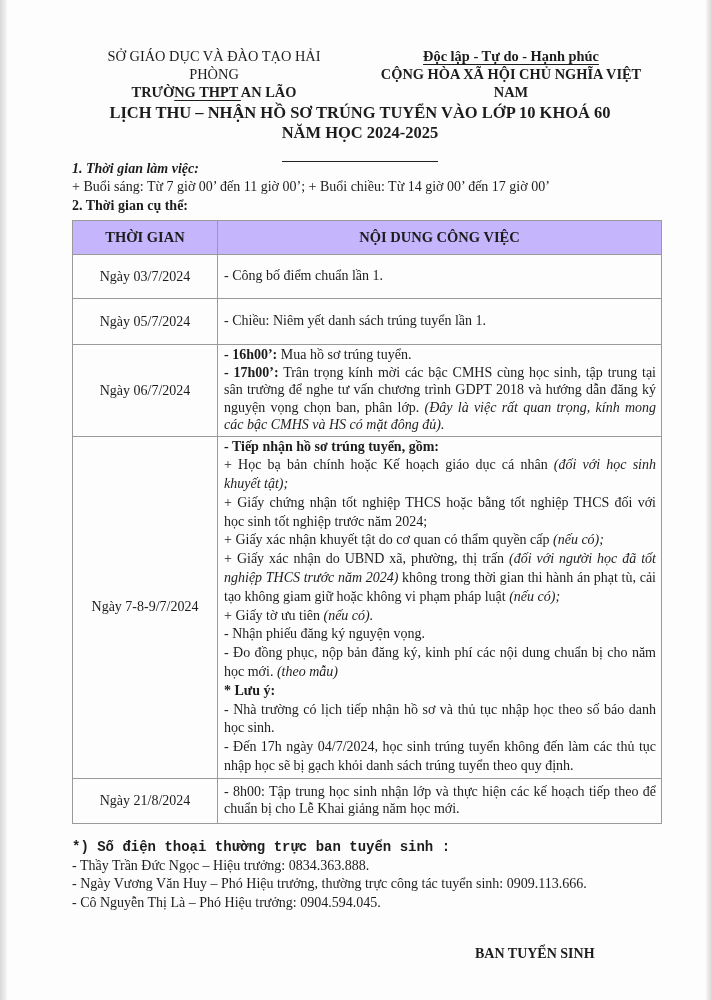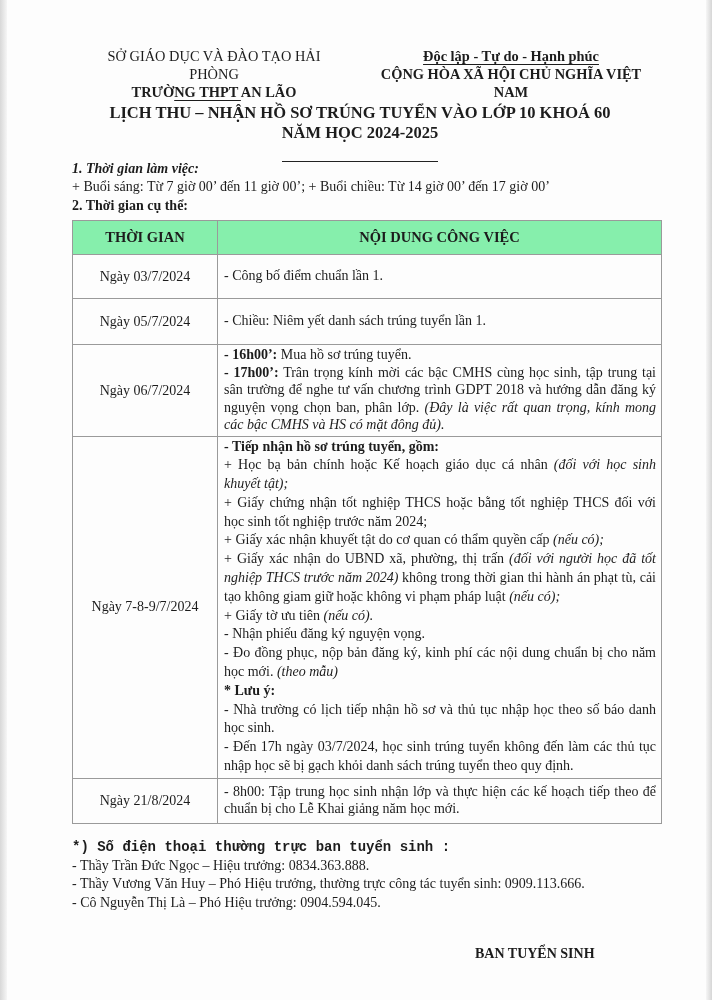--- a/index.html
+++ b/index.html
@@ -29,21 +29,21 @@
 
   .sec { position: absolute; left: 72px; font-size: 14px; line-height: 18px; }
   .sec.bold { font-weight: bold; }
   .s1 { top: 160px; font-style: italic; }
   .s1b { top: 178px; }
   .s2 { top: 197px; }
 
   table.sched { position: absolute; left: 72px; top: 220px; width: 590px;
     border-collapse: collapse; font-size: 14px; line-height: 17.5px; }
   table.sched td, table.sched th { border: 1px solid #9a9a9a; padding: 0; }
-  table.sched th { background: #86efac; height: 33px; font-weight: bold; font-size: 14.5px; }
+  table.sched th { background: #c4b5fd; height: 33px; font-weight: bold; font-size: 14.5px; }
   .c1 { width: 144px; text-align: center; vertical-align: middle; }
   .c2 { text-align: justify; padding: 1px 5px 2px 6px !important; vertical-align: middle; }
   .r1 td { height: 40px; }
   .r2 td { height: 42px; }
   .line { display: block; }
   .i { font-style: italic; }
   .b { font-weight: bold; }
   .ls { line-height: 18.8px; }
 
   .contacts { position: absolute; left: 72px; top: 838px; font-size: 14px; line-height: 18.5px; }
@@ -104,31 +104,31 @@
         <span class="line b">- Tiếp nhận hồ sơ trúng tuyển, gồm:</span>
         <span class="line"><span>+ Học bạ bản chính hoặc Kế hoạch giáo dục cá nhân </span><span class="i">(đối với học sinh khuyết tật);</span></span>
         <span class="line">+ Giấy chứng nhận tốt nghiệp THCS hoặc bằng tốt nghiệp THCS đối với học sinh tốt nghiệp trước năm 2024;</span>
         <span class="line"><span>+ Giấy xác nhận khuyết tật do cơ quan có thẩm quyền cấp </span><span class="i">(nếu có);</span></span>
         <span class="line"><span>+ Giấy xác nhận do UBND xã, phường, thị trấn </span><span class="i">(đối với người học đã tốt nghiệp THCS trước năm 2024)</span><span> không trong thời gian thi hành án phạt tù, cải tạo không giam giữ hoặc không vi phạm pháp luật </span><span class="i">(nếu có);</span></span>
         <span class="line"><span>+ Giấy tờ ưu tiên </span><span class="i">(nếu có).</span></span>
         <span class="line">- Nhận phiếu đăng ký nguyện vọng.</span>
         <span class="line"><span>- Đo đồng phục, nộp bản đăng ký, kinh phí các nội dung chuẩn bị cho năm học mới. </span><span class="i">(theo mẫu)</span></span>
         <span class="line b">* Lưu ý:</span>
         <span class="line">- Nhà trường có lịch tiếp nhận hồ sơ và thủ tục nhập học theo số báo danh học sinh.</span>
-        <span class="line">- Đến 17h ngày 03/7/2024, học sinh trúng tuyển không đến làm các thủ tục nhập học sẽ bị gạch khỏi danh sách trúng tuyển theo quy định.</span>
+        <span class="line">- Đến 17h ngày 04/7/2024, học sinh trúng tuyển không đến làm các thủ tục nhập học sẽ bị gạch khỏi danh sách trúng tuyển theo quy định.</span>
       </td>
     </tr>
     <tr>
       <td class="c1" style="height:44px">Ngày 21/8/2024</td>
       <td class="c2">- 8h00: Tập trung học sinh nhận lớp và thực hiện các kế hoạch tiếp theo để chuẩn bị cho Lễ Khai giảng năm học mới.</td>
     </tr>
   </tbody>
     </table>
 
   <div class="contacts">
     <div class="h">*) Số điện thoại thường trực ban tuyển sinh :</div>
     <div>- Thầy Trần Đức Ngọc – Hiệu trưởng: 0834.363.888.</div>
-    <div>- Thầy Vương Văn Huy – Phó Hiệu trưởng, thường trực công tác tuyển sinh: 0909.113.666.</div>
+    <div>- Ngày Vương Văn Huy – Phó Hiệu trưởng, thường trực công tác tuyển sinh: 0909.113.666.</div>
     <div>- Cô Nguyễn Thị Là – Phó Hiệu trưởng: 0904.594.045.</div>
   </div>
 
   <div class="sign">BAN TUYỂN SINH</div>
 </div>
 
 </body></html>

